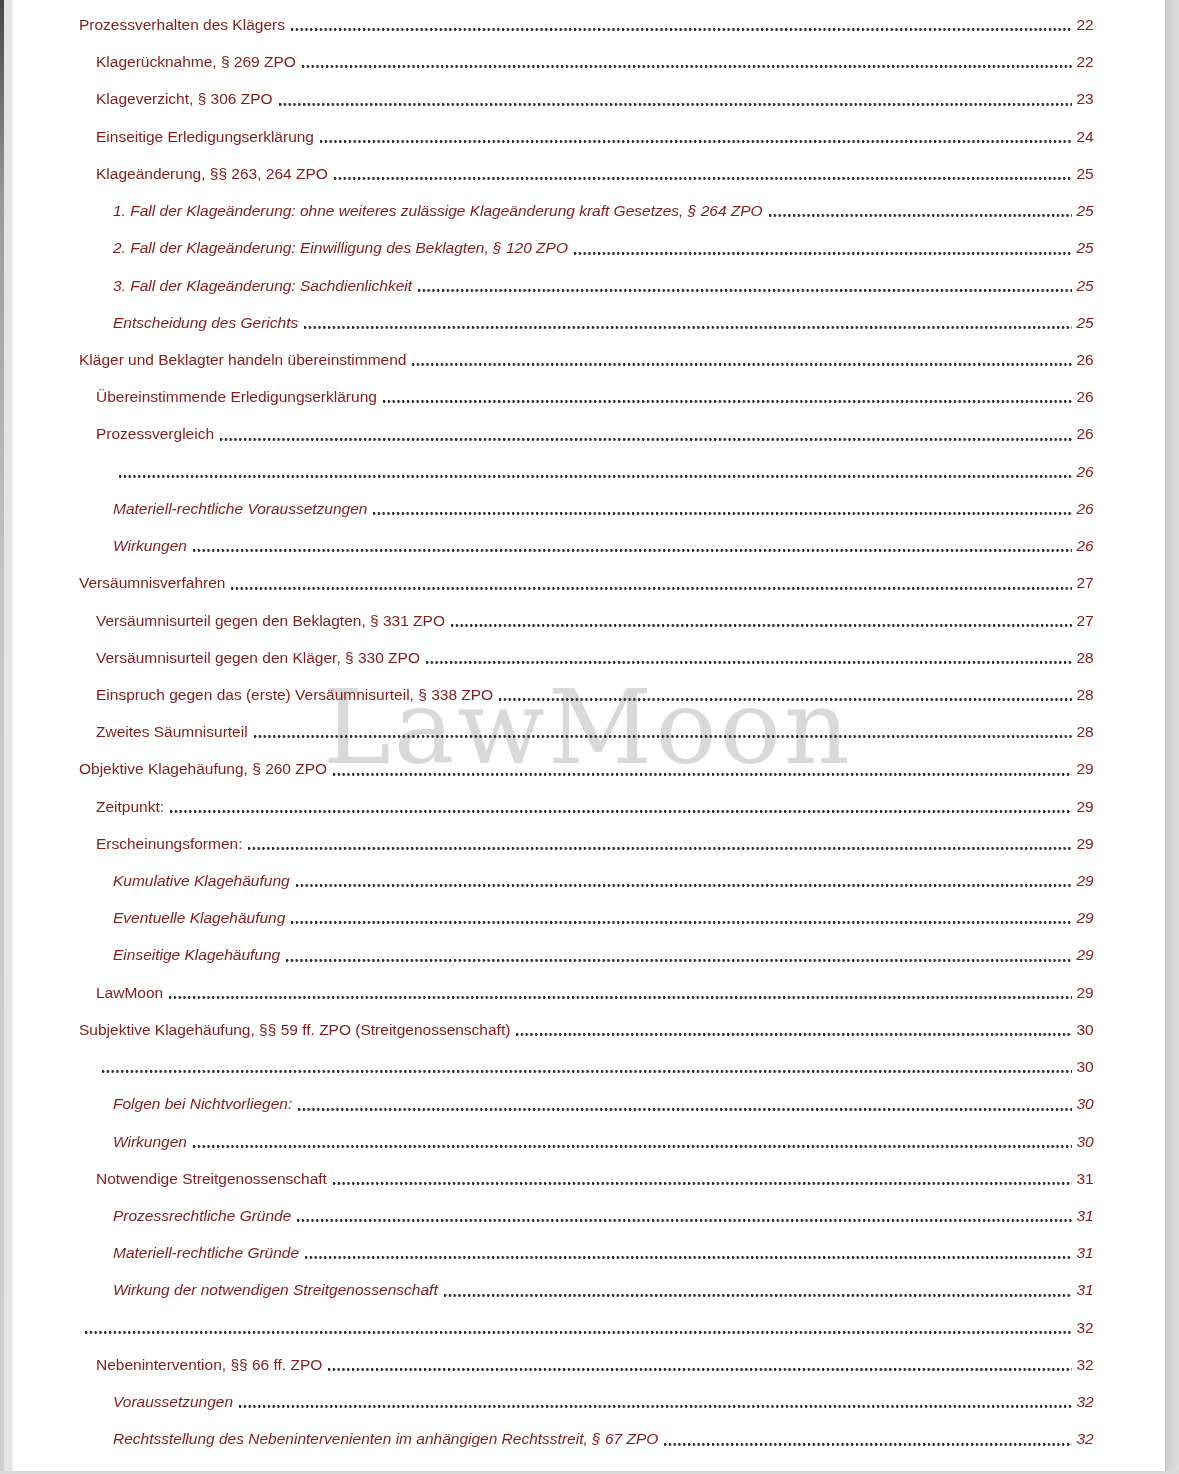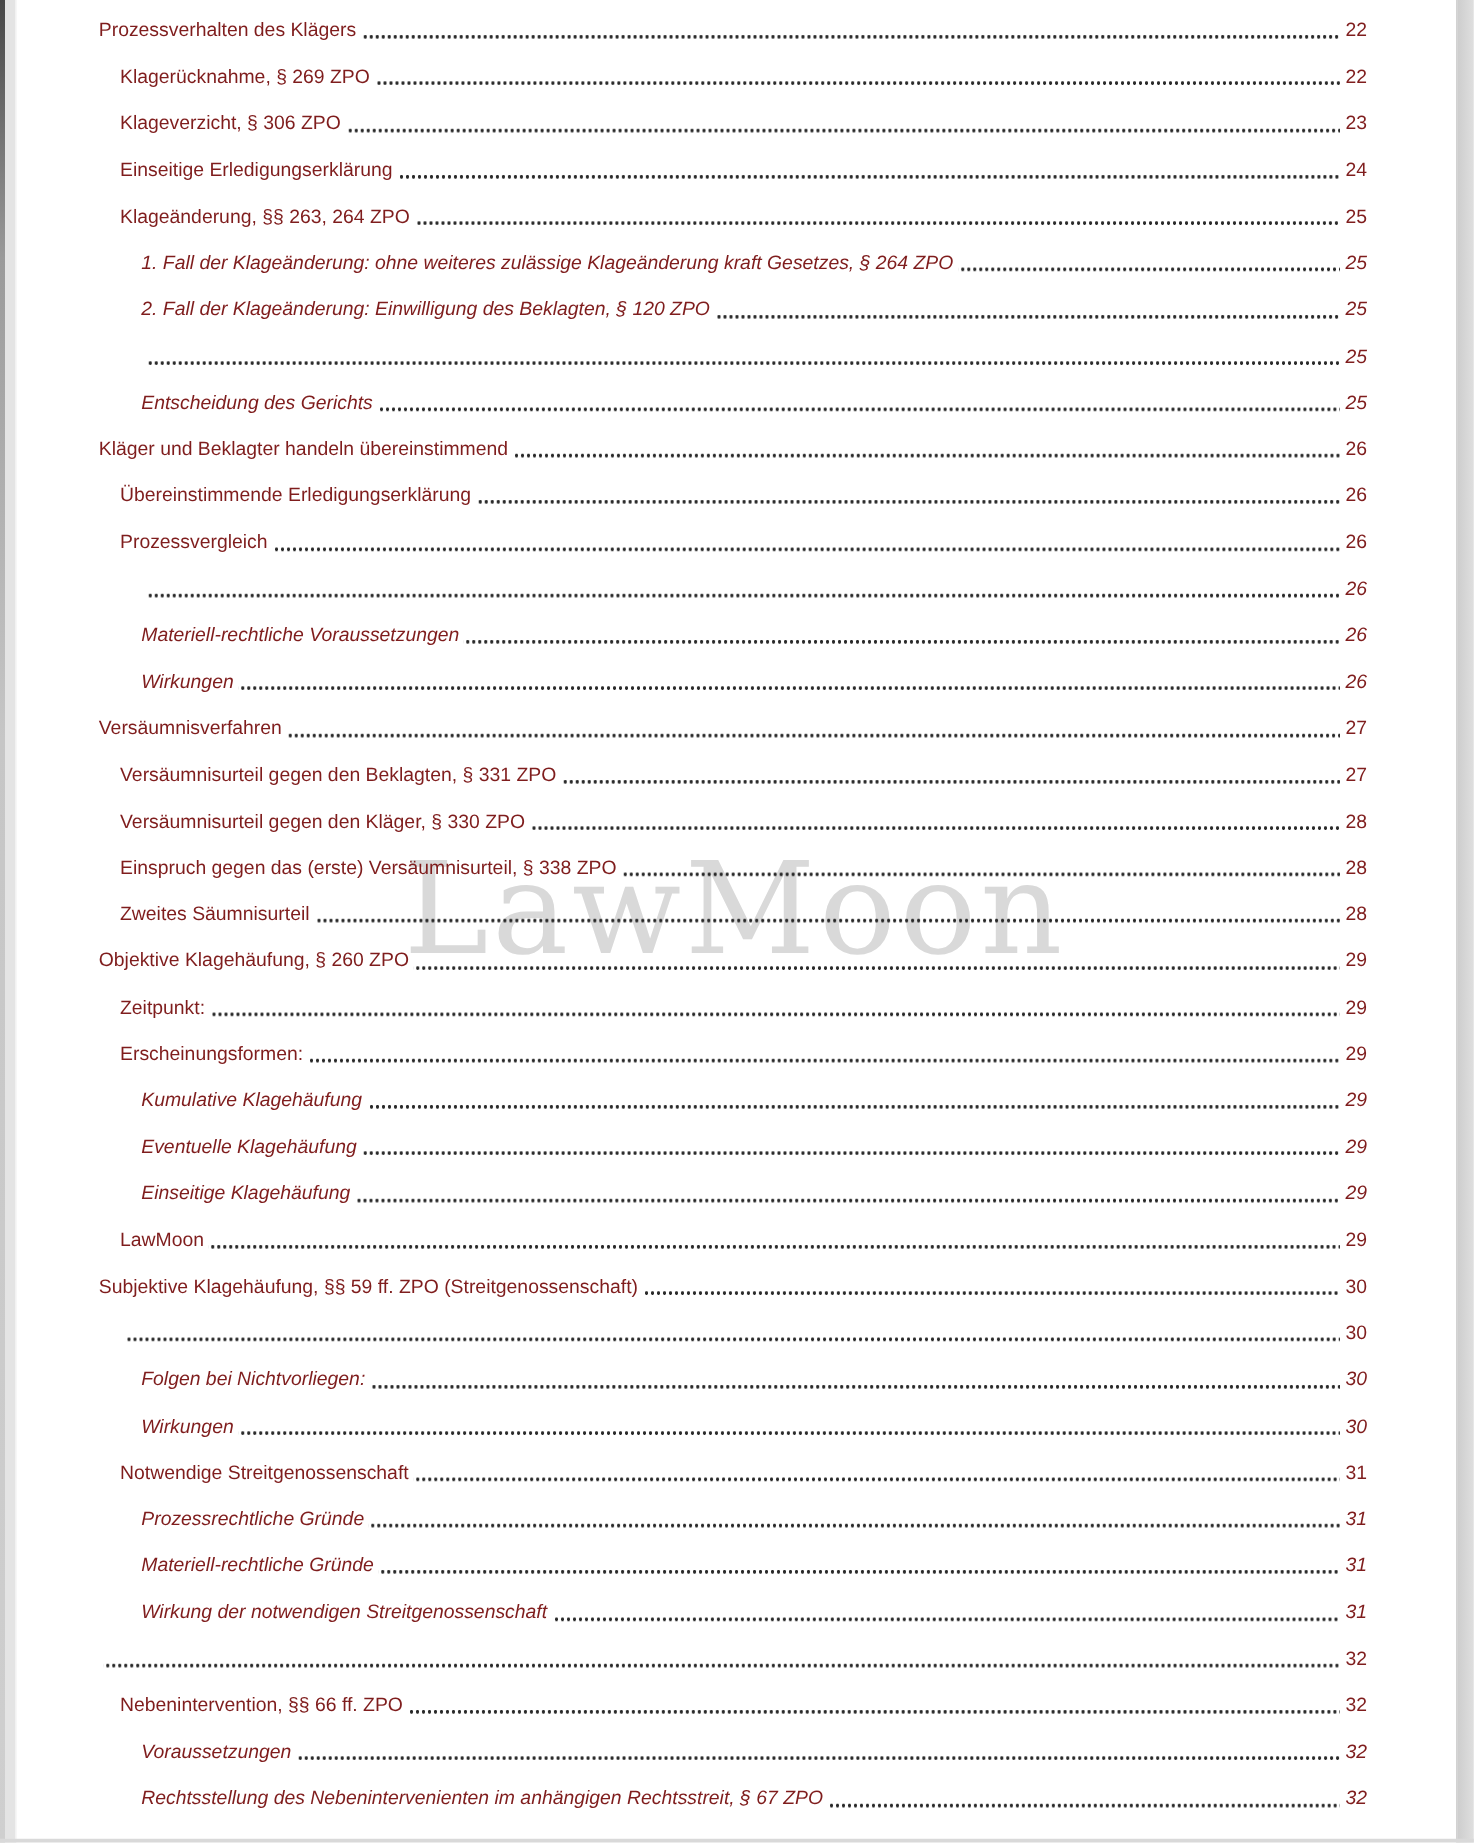--- a/index.html
+++ b/index.html
@@ -117,20 +117,21 @@
     <span class="title">1. Fall der Klageänderung: ohne weiteres zulässige Klageänderung kraft Gesetzes, § 264 ZPO</span>
     <span class="leader"></span>
     <span class="pagenum">25</span>
   </div>
       <div class="toc-row lvl-3">
     <span class="title">2. Fall der Klageänderung: Einwilligung des Beklagten, § 120 ZPO</span>
     <span class="leader"></span>
     <span class="pagenum">25</span>
   </div>
       <div class="toc-row lvl-3">
+    <span class="title">3. Fall der Klageänderung: Sachdienlichkeit</span>
     <span class="leader"></span>
     <span class="pagenum">25</span>
   </div>
       <div class="toc-row lvl-3">
     <span class="title">Entscheidung des Gerichts</span>
     <span class="leader"></span>
     <span class="pagenum">25</span>
   </div>
       <div class="toc-row lvl-1">
     <span class="title">Kläger und Beklagter handeln übereinstimmend</span>

